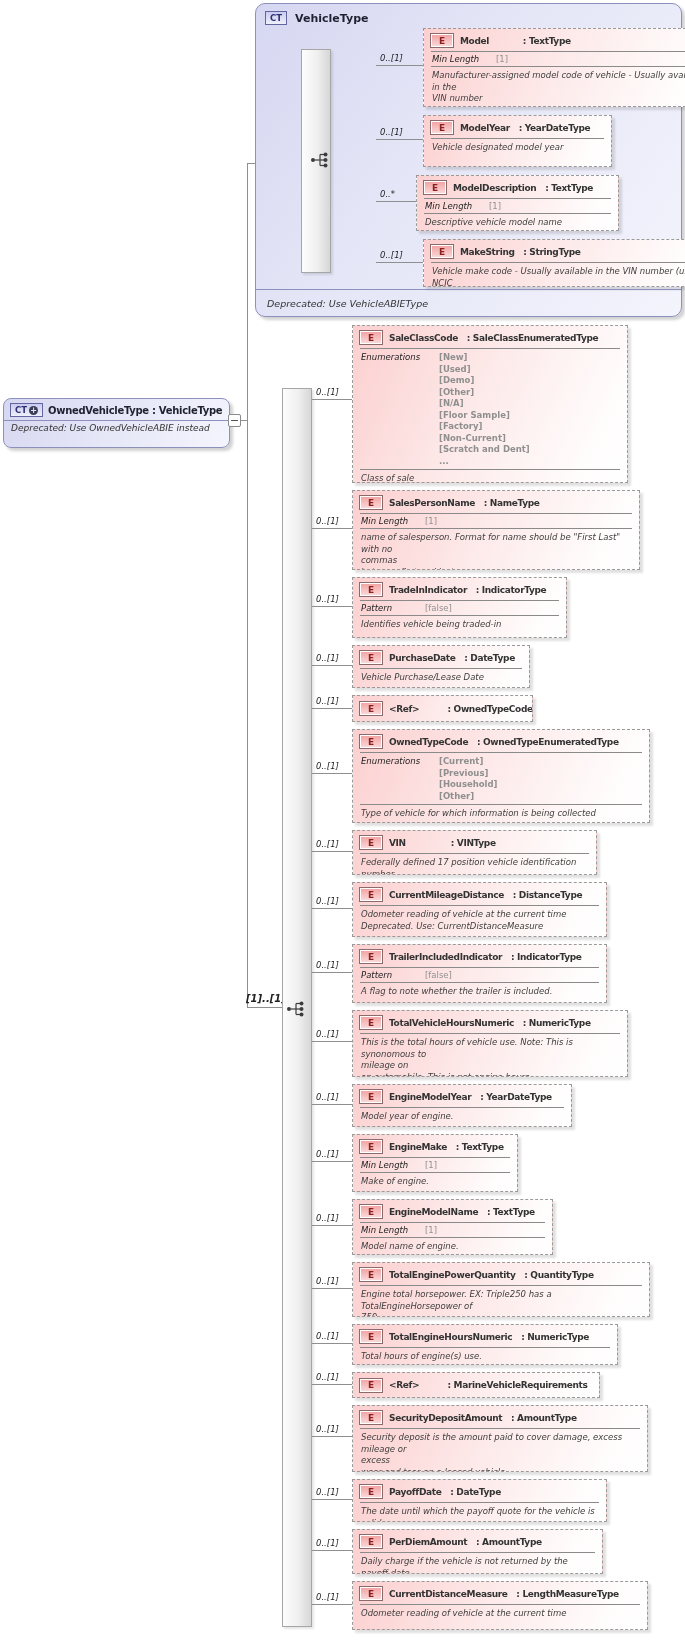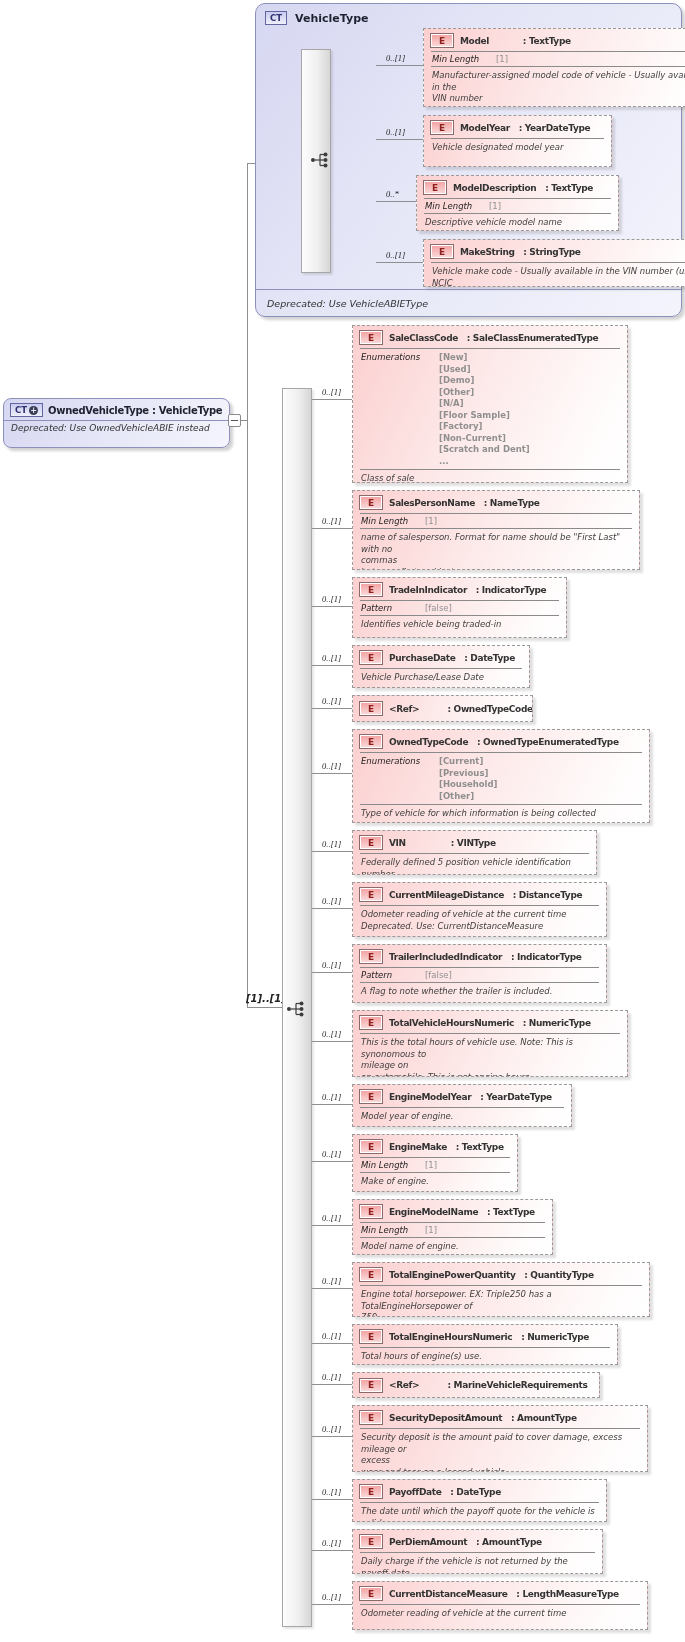--- a/index.html
+++ b/index.html
@@ -82,22 +82,22 @@
   .root-handle::after{
     content:"";position:absolute;left:2px;right:2px;top:5px;height:1px;background:#555;
   }
   
   .el-column{position:absolute;display:flex;flex-direction:column;}
   .col-top{left:120px;top:24px;gap:8px;}       
   .col-main{left:312px;top:325px;gap:7px;}     
   .el-row{position:relative;}
   .conn-line{position:absolute;left:0;top:47%;height:1px;background:#8f8f8f;}
   .occurs{
-    position:absolute;left:10px;top:calc(47% - 12px);
-    font-size:8.5px;font-style:italic;color:#1d1d1d;white-space:nowrap;font-family:Liberation Serif, serif;
+    position:absolute;left:4px;top:calc(47% - 12px);
+    font-size:8.5px;font-style:italic;color:#1d1d1d;white-space:nowrap;
   }
   .el-box{
     position:relative;box-sizing:border-box;overflow:hidden;
     border:1px dashed #9a9a9a;
     background:linear-gradient(115deg,#fccfcf 0%,#fde9e9 45%,#fffcfc 85%,#ffffff 100%);
     box-shadow:3px 3px 2px rgba(0,0,0,0.12);
     padding:2px 0 2px 0;
   }
   .el-hdr{
     display:flex;align-items:center;gap:6px;padding:2px 6px 2px 6px;
@@ -350,21 +350,21 @@
     <div class="conn-line" style="width: 40px;"></div>
     <span class="occurs">0..[1]</span>
     <div class="el-box" style="width: 245px; height: 45px; margin-left: 40px;">
       <div class="el-hdr">
         <span class="badge-e">E</span>
         <span class="el-name">VIN              </span>
         <span class="el-type">: VINType</span>
       </div>
       <div class="sep sep-hdr"></div>
 
-      <div class="el-ann">Federally defined 5 position vehicle identification number</div>
+      <div class="el-ann">Federally defined 17 position vehicle identification number</div>
 
     </div>
   </div>
 
   <div class="el-row">
     <div class="conn-line" style="width: 40px;"></div>
     <span class="occurs">0..[1]</span>
     <div class="el-box" style="width: 255px; height: 55px; margin-left: 40px;">
       <div class="el-hdr">
         <span class="badge-e">E</span>

